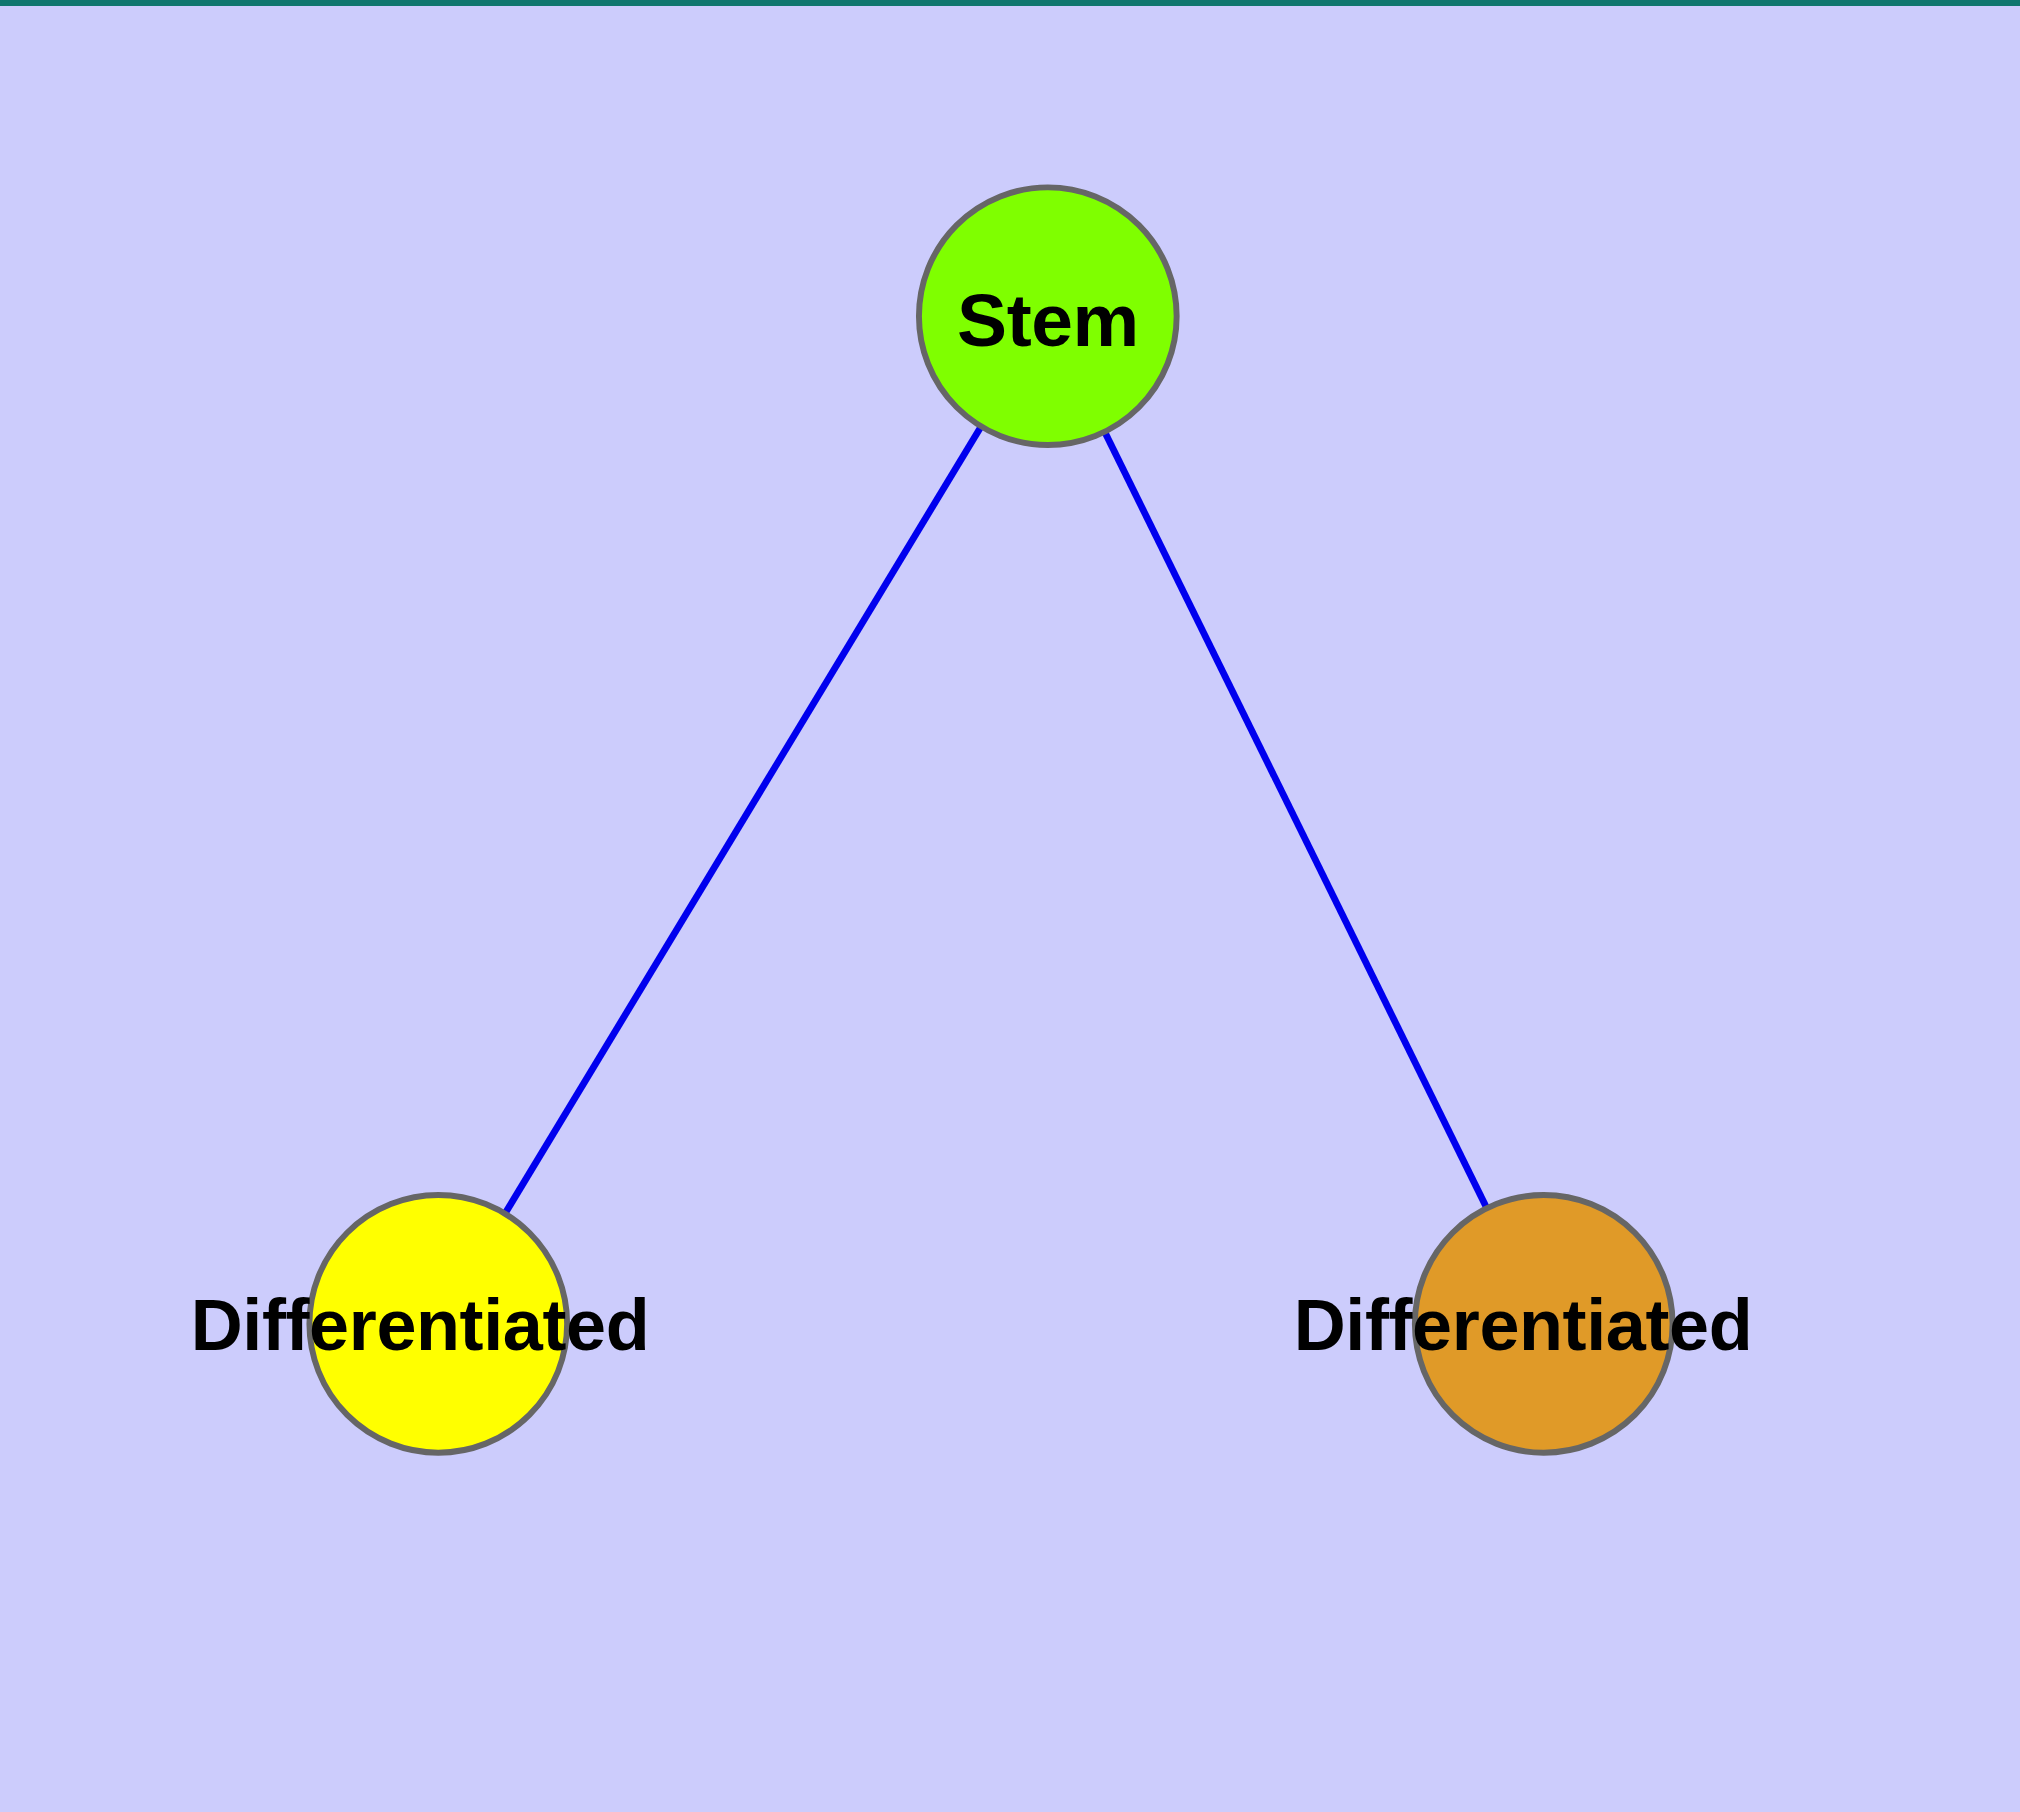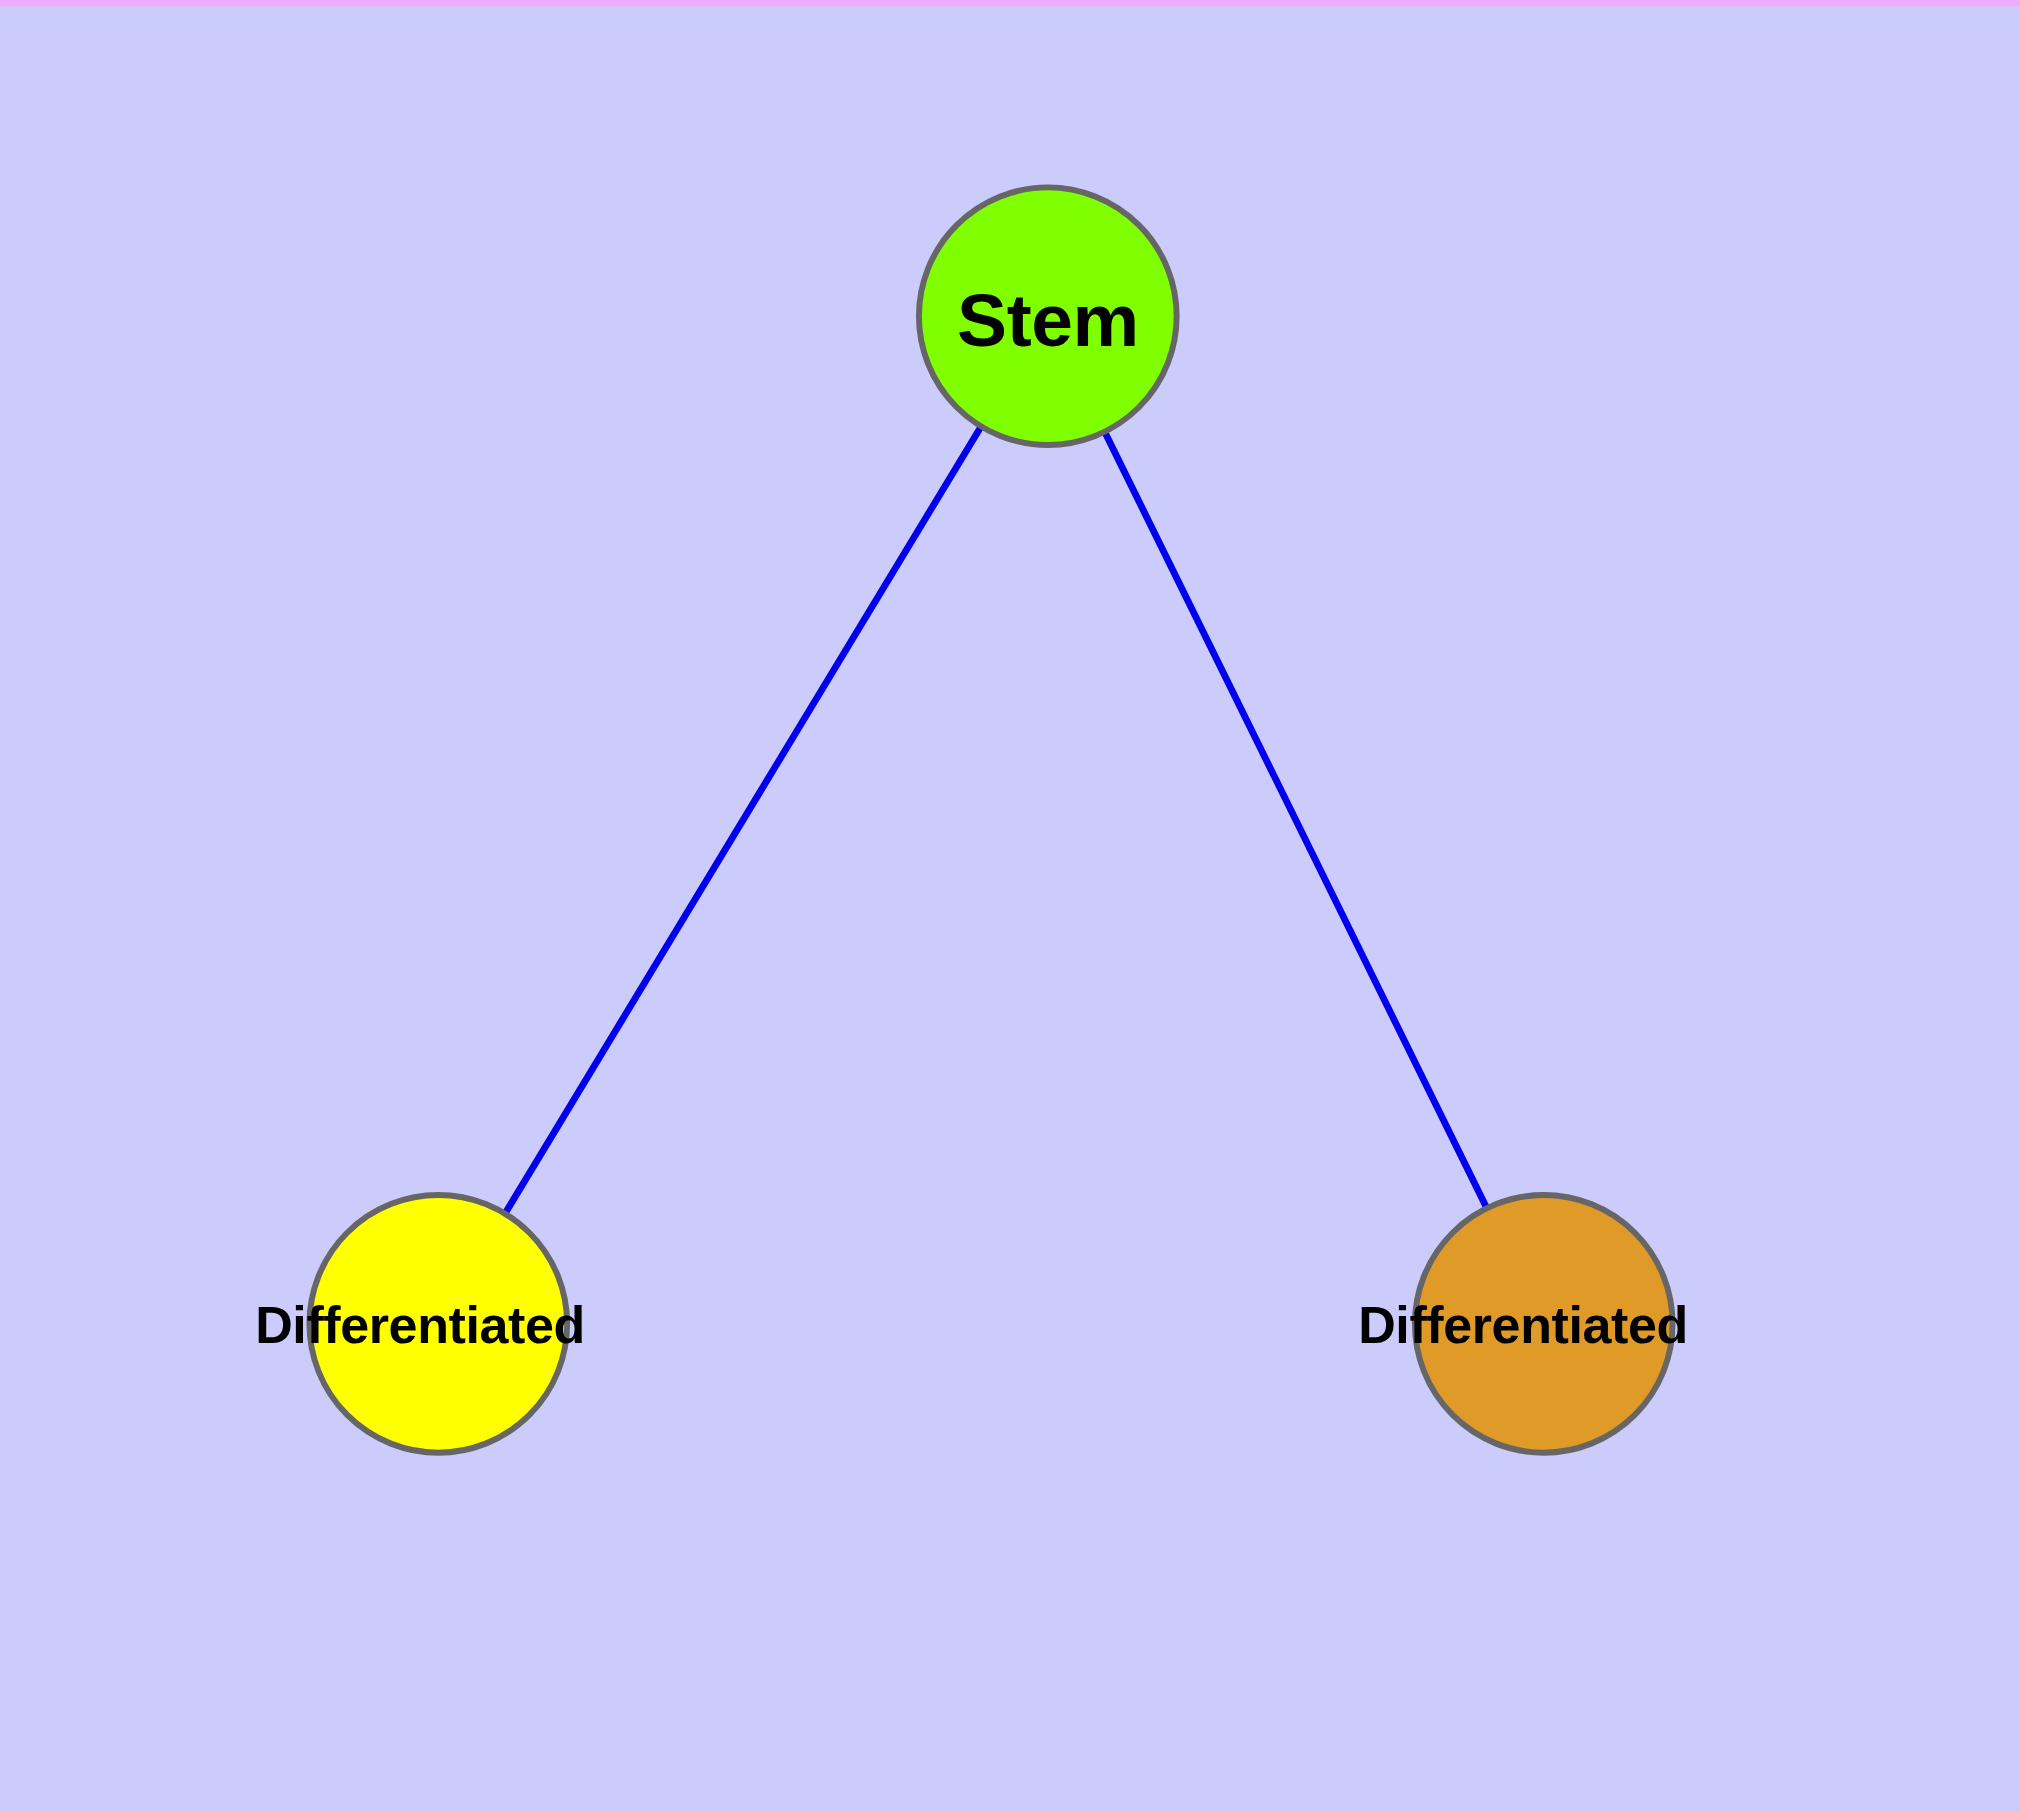--- a/index.html
+++ b/index.html
@@ -4,21 +4,21 @@
 <style>
   html, body {
     margin: 0;
     padding: 0;
     background: #ffffff;
   }
   #canvas {
     position: relative;
     width: 2021px;
     height: 1812px;
-    background: #f0abfc;
+    background: #0f766e;
     overflow: hidden;
     font-family: "Liberation Sans", sans-serif;
   }
   #plot-area {
     position: absolute;
     left: 0;
     top: 6px;
     width: 2021px;
     height: 1806px;
     background: #ccccfc;
@@ -36,21 +36,21 @@
     transform: translate(-50%, -50%);
     color: #000000;
     font-weight: bold;
     text-align: center;
     white-space: pre;
     line-height: 1.02;
     pointer-events: none;
     letter-spacing: -0.4px;
   }
   .label-stem   { font-size: 75px; }
-  .label-leaf   { font-size: 52px; }
+  .label-leaf   { font-size: 72px; }
 </style>
 </head>
 <body>
 
 <div id="canvas">
   <div id="plot-area">
     <svg id="graph-svg" viewBox="0 0 2384 2131" preserveAspectRatio="none">
       <g id="edges-layer">
           <line x1="1236" y1="366" x2="517" y2="1555" stroke="#0000ee" stroke-width="8" stroke-linecap="butt"></line>
           <line x1="1236" y1="366" x2="1821" y2="1555" stroke="#0000ee" stroke-width="8" stroke-linecap="butt"></line>

